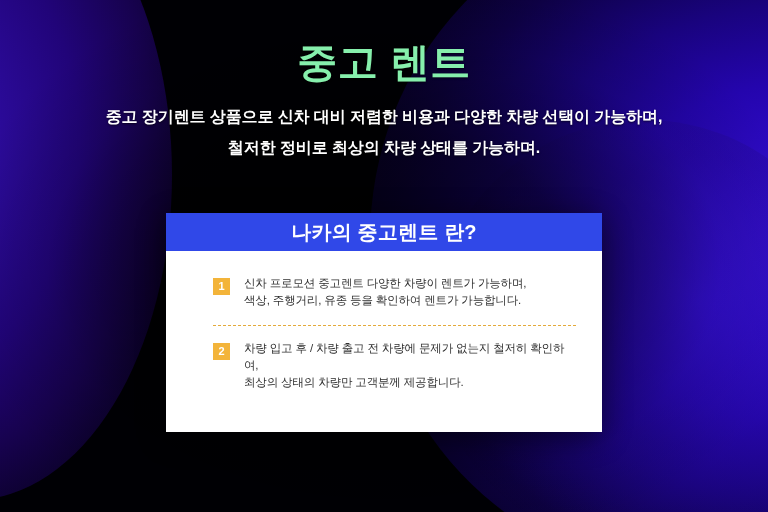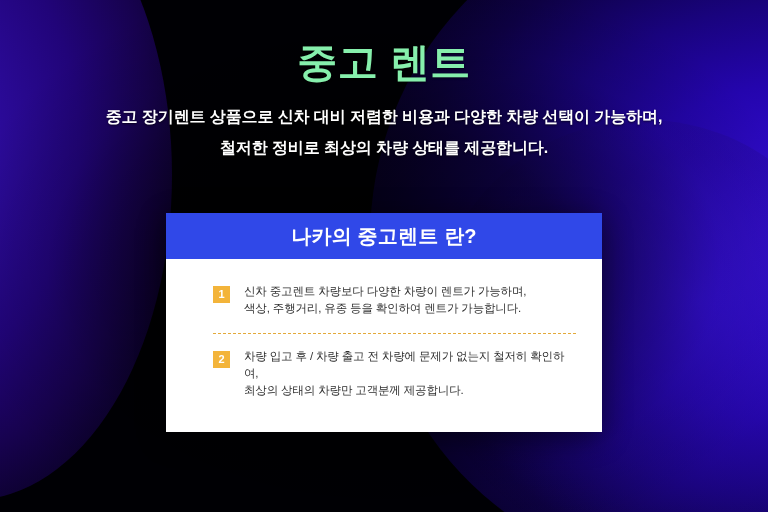--- a/index.html
+++ b/index.html
@@ -115,21 +115,21 @@
     top: 213px;
     width: 436px;
     height: 219px;
     background: #ffffff;
     z-index: 6;
     box-shadow: 0 6px 26px rgba(0,0,0,0.45);
     display: flex;
     flex-direction: column;
   }
   .card-header {
-    height: 46px;
+    height: 38px;
     background: #3048e8;
     display: flex;
     align-items: center;
     justify-content: center;
   }
   .card-header-title {
     color: #ffffff;
     font-size: 20px;
     font-weight: 700;
     letter-spacing: 0.2px;
@@ -180,36 +180,36 @@
 
   <div class="blob-left"></div>
   <div class="blob-right"></div>
   <div class="blob-right-soft"></div>
   <div class="vignette"></div>
 
   <div class="hero">
     <h1 class="hero-title">중고 렌트</h1>
     <p class="hero-sub">
       <span>중고 장기렌트 상품으로 신차 대비 저렴한 비용과 다양한 차량 선택이 가능하며,</span>
-      <span>철저한 정비로 최상의 차량 상태를 제공합니다.</span>
+      <span>철저한 정비로 최상의 차량 상태를 가능하며.</span>
     </p>
   </div>
 
   <div class="card">
 
     <div class="card-header">
       <div class="card-header-title">나카의 중고렌트 란?</div>
     </div>
 
     <div class="card-body">
 
       <div class="item">
         <div class="item-badge">1</div>
         <div class="item-text">
-          <span>신차 중고렌트 차량보다 다양한 차량이 렌트가 가능하며,</span>
+          <span>신차 프로모션 중고렌트 다양한 차량이 렌트가 가능하며,</span>
           <span>색상, 주행거리, 유종 등을 확인하여  렌트가 가능합니다.</span>
         </div>
       </div>
 
       <div class="divider"></div>
 
       <div class="item">
         <div class="item-badge">2</div>
         <div class="item-text">
           <span>차량 입고 후 / 차량 출고 전 차량에 문제가 없는지 철저히 확인하여,</span>

